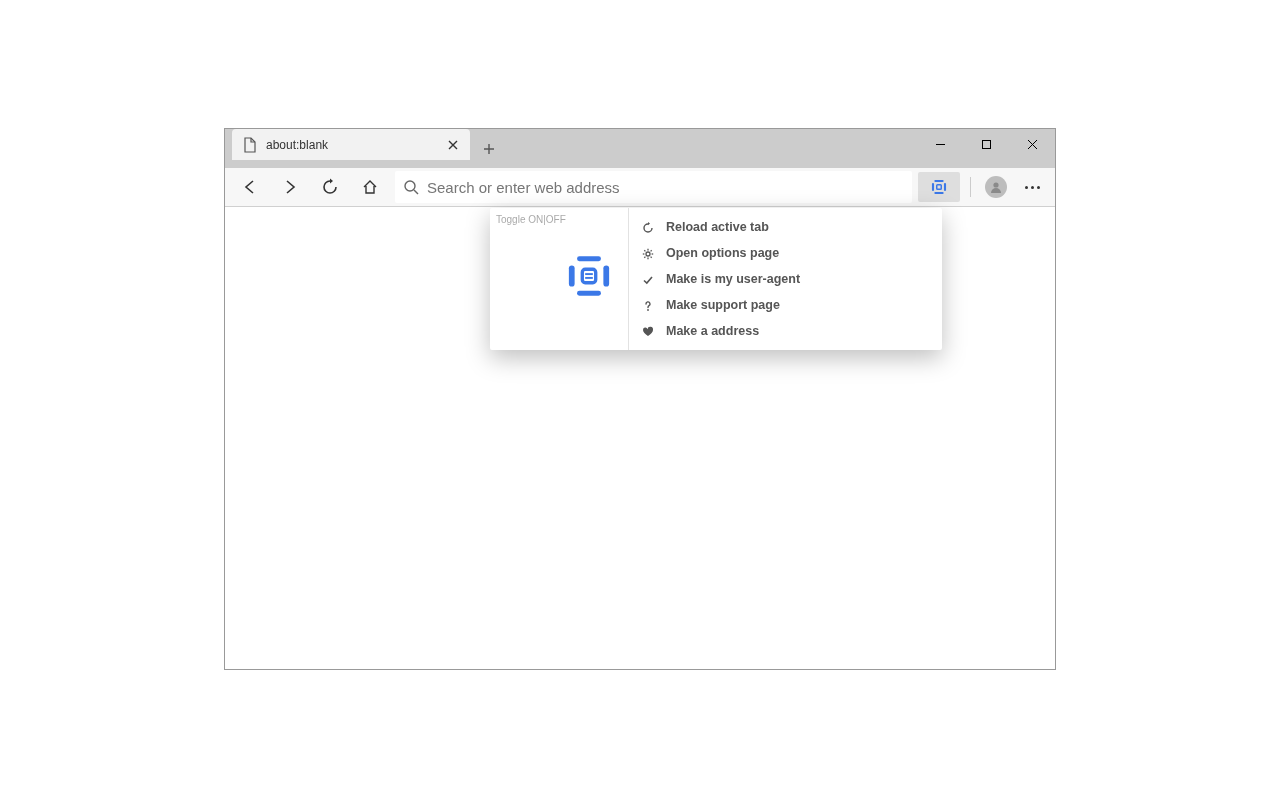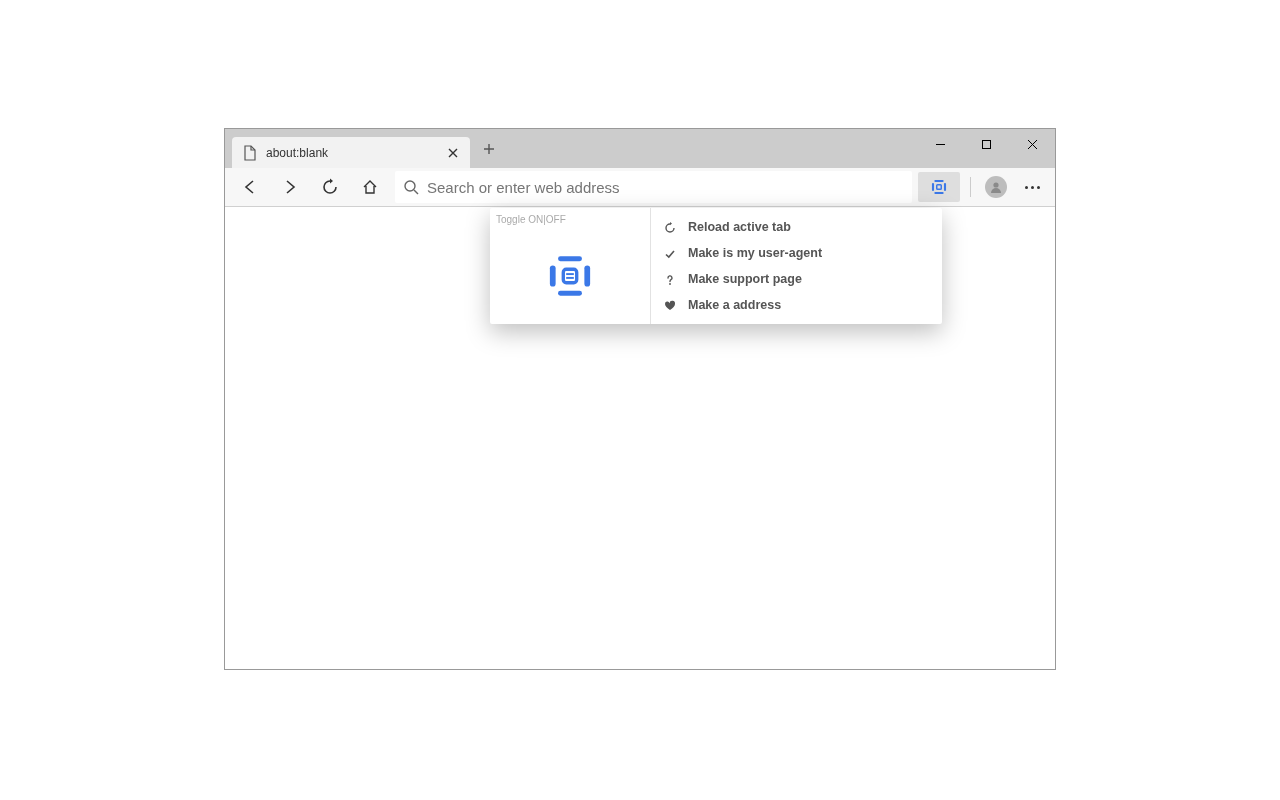--- a/index.html
+++ b/index.html
@@ -19,21 +19,21 @@
     border: 1px solid #999;
     background: #fff;
     display: flex;
     flex-direction: column;
   }
   
   .titlebar {
     height: 39px;
     background: #cccccc;
     display: flex;
-    align-items: flex-end;
+    align-items: flex-start;
     position: relative;
   }
   .tab {
     margin-left: 7px;
     height: 31px;
     width: 238px;
     background: #f2f2f2;
     border-top-left-radius: 4px;
     border-top-right-radius: 4px;
     display: flex;
@@ -170,25 +170,25 @@
     top: 208px;
     width: 452px;
     background: #fff;
     box-shadow: 0 8px 24px rgba(0,0,0,0.25);
     border-radius: 2px;
     display: flex;
     font-size: 12px;
     color: #555;
   }
   .popup-left {
-    width: 161px;
+    width: 139px;
     border-right: 1px solid #e2e2e2;
     padding: 6px 0 12px 0;
     display: flex;
-    flex-direction: column;
+    flex-direction: row;
     align-items: center;
   }
   .popup-left .toggle-label {
     font-size: 10px;
     color: #aaa;
     align-self: flex-start;
     padding-left: 6px;
     margin-bottom: 28px;
   }
   .popup-left .big-icon {
@@ -351,20 +351,38 @@
         <svg viewBox="0 0 12 12">
             <path d="M6 2 a4 4 0 1 0 4 4" fill="none" stroke="#555" stroke-width="1.4"></path>
             <path d="M6 0 v3.2 l2 -1.6 z" fill="#555"></path>
           </svg>
       </span>
       <span class="mi-label">Reload active tab</span>
     </div>
     <div class="menu-item">
       <span class="mi-icon">
         <svg viewBox="0 0 12 12">
+            <circle cx="6" cy="6" r="2" fill="none" stroke="#555" stroke-width="1.3"></circle>
+            <g stroke="#555" stroke-width="1.3">
+              <line x1="6" y1="0.8" x2="6" y2="2.4"></line>
+              <line x1="6" y1="9.6" x2="6" y2="11.2"></line>
+              <line x1="0.8" y1="6" x2="2.4" y2="6"></line>
+              <line x1="9.6" y1="6" x2="11.2" y2="6"></line>
+              <line x1="2.3" y1="2.3" x2="3.4" y2="3.4"></line>
+              <line x1="8.6" y1="8.6" x2="9.7" y2="9.7"></line>
+              <line x1="9.7" y1="2.3" x2="8.6" y2="3.4"></line>
+              <line x1="3.4" y1="8.6" x2="2.3" y2="9.7"></line>
+            </g>
+          </svg>
+      </span>
+      <span class="mi-label">Open options page</span>
+    </div>
+    <div class="menu-item">
+      <span class="mi-icon">
+        <svg viewBox="0 0 12 12">
             <path d="M2 6.5 L4.8 9 L10 3" fill="none" stroke="#555" stroke-width="1.6"></path>
           </svg>
       </span>
       <span class="mi-label">Make is my user-agent</span>
     </div>
     <div class="menu-item">
       <span class="mi-icon">
         <svg viewBox="0 0 12 12">
             <path d="M4 4 a2 2 0 1 1 3 1.6 c-0.8 0.5 -1 1 -1 1.9" fill="none" stroke="#555" stroke-width="1.4" stroke-linecap="round"></path>
             <circle cx="6" cy="10" r="0.9" fill="#555"></circle>

